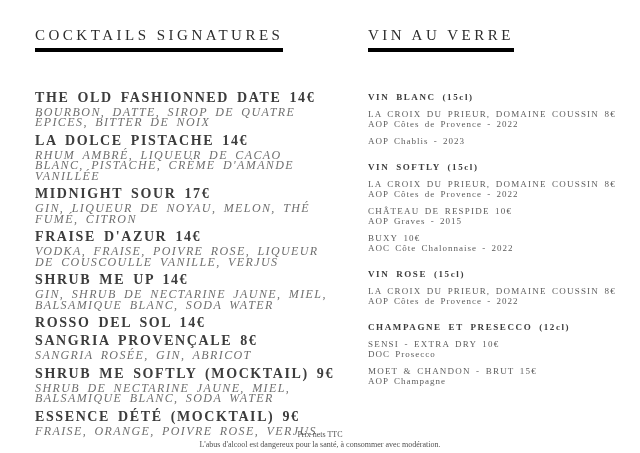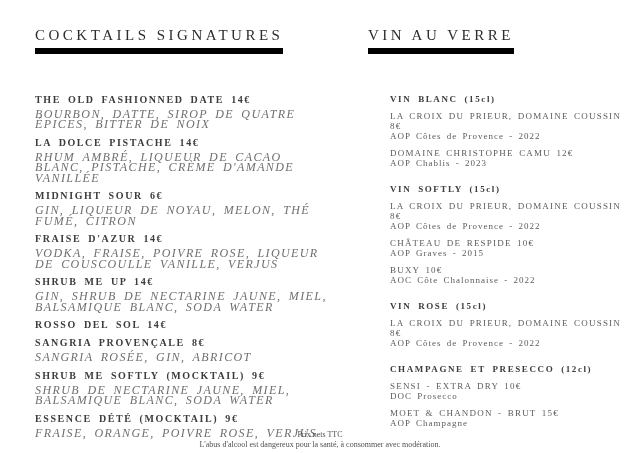--- a/index.html
+++ b/index.html
@@ -30,45 +30,45 @@
     width: 254px;
     flex: 0 0 254px;
   }
   h1.menu-heading {
     font-size: 15px;
     font-weight: 400;
     letter-spacing: 3.5px;
     color: #2d2d2d;
     margin: 0 0 24px 0;
     padding-bottom: 4px;
-    border-bottom: 6px solid #000000;
+    border-bottom: 4px solid #000000;
     display: inline-block;
     line-height: 1.1;
     white-space: nowrap;
   }
   .heading-row { margin: 0; line-height: 1; }
   .item { margin-bottom: 7px; }
   .item-name {
-    font-size: 10px;
+    font-size: 14px;
     font-weight: 700;
     letter-spacing: 1.6px;
     word-spacing: 3px;
     color: #3c3c3c;
     line-height: 11px;
     margin-bottom: 4px;
   }
   .item-desc {
     font-size: 12px;
     font-style: italic;
     letter-spacing: 1.4px;
     word-spacing: 3px;
     color: #6f6f6f;
     line-height: 10.5px;
   }
-  .wine-section { margin-bottom: 16px; margin-left: 22px; }
+  .wine-section { margin-bottom: 16px; }
   .wine-section-title {
     font-size: 9px;
     font-weight: 700;
     letter-spacing: 1.6px;
     word-spacing: 3px;
     color: #3c3c3c;
     line-height: 11px;
     margin-bottom: 6px;
   }
   .wine-entry { margin-bottom: 7px; }
@@ -108,21 +108,21 @@
 
       <div class="item">
         <div class="item-name">THE OLD FASHIONNED DATE 14€</div>
         <div class="item-desc">BOURBON, DATTE, SIROP DE QUATRE ÉPICES, BITTER DE NOIX</div>
       </div>
       <div class="item">
         <div class="item-name">LA DOLCE PISTACHE 14€</div>
         <div class="item-desc">RHUM AMBRÉ, LIQUEUR DE CACAO BLANC, PISTACHE, CRÈME D'AMANDE VANILLÉE</div>
       </div>
       <div class="item">
-        <div class="item-name">MIDNIGHT SOUR 6€</div>
+        <div class="item-name">MIDNIGHT SOUR 17€</div>
         <div class="item-desc">GIN, LIQUEUR DE NOYAU, MELON, THÉ FUMÉ, CITRON</div>
       </div>
       <div class="item">
         <div class="item-name">FRAISE D'AZUR 14€</div>
         <div class="item-desc">VODKA, FRAISE, POIVRE ROSE, LIQUEUR DE COUSCOULLE VANILLE, VERJUS</div>
       </div>
       <div class="item">
         <div class="item-name">SHRUB ME UP 14€</div>
         <div class="item-desc">GIN, SHRUB DE NECTARINE JAUNE, MIEL, BALSAMIQUE BLANC, SODA WATER</div>
       </div>
@@ -146,21 +146,20 @@
     <section class="col-right">
       <p class="heading-row"></p><h1 class="menu-heading">VIN AU VERRE</h1><p></p>
 
       <div class="wine-section">
         <div class="wine-section-title">VIN BLANC (15cl)</div>
         <div class="wine-entry">
           <div class="wine-entry-name">LA CROIX DU PRIEUR, DOMAINE COUSSIN 8€</div>
           <div class="wine-entry-appellation">AOP Côtes de Provence - 2022</div>
         </div>
         <div class="wine-entry">
-          <div class="wine-entry-name">DOMAINE CHRISTOPHE CAMU 12€</div>
           <div class="wine-entry-appellation">AOP Chablis - 2023</div>
         </div>
       </div>
 
       <div class="wine-section">
         <div class="wine-section-title">VIN SOFTLY (15cl)</div>
         <div class="wine-entry">
           <div class="wine-entry-name">LA CROIX DU PRIEUR, DOMAINE COUSSIN 8€</div>
           <div class="wine-entry-appellation">AOP Côtes de Provence - 2022</div>
         </div>

